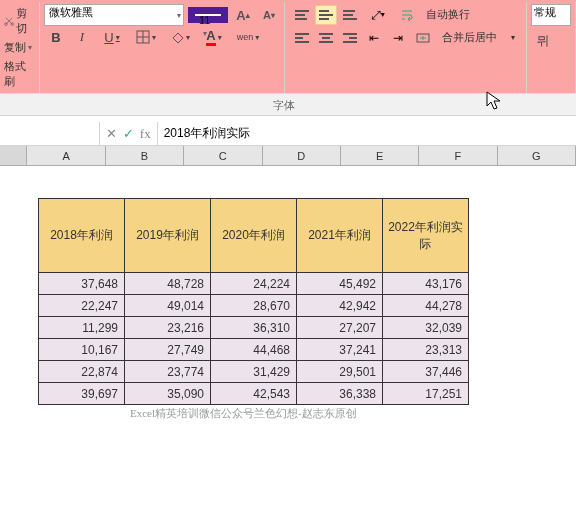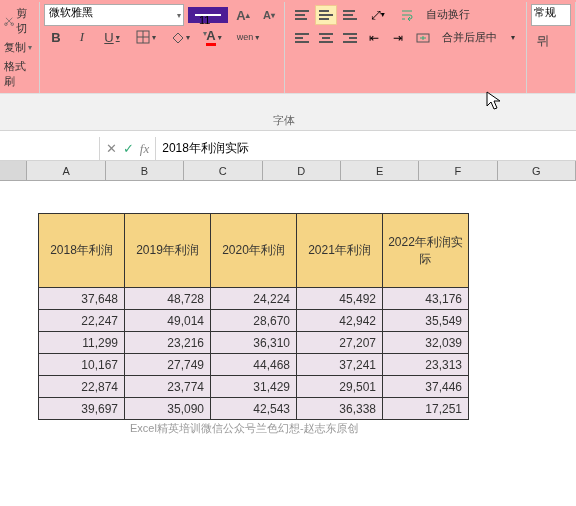--- a/index.html
+++ b/index.html
@@ -15,21 +15,21 @@
 
 .font-group { flex: 1; }
 .font-row1 { display: flex; gap: 4px; align-items: center; }
 .font-select { border: 1px solid #ababab; background: #fff; height: 22px; padding: 0 18px 0 4px; font-size: 11px; position: relative; width: 140px; }
 .size-select { border: 7px solid #4c1d95; background: #fff; height: 16px; width: 40px; padding: 0 4px; font-size: 11px; }
 .dd-arrow { position: absolute; right: 2px; top: 50%; transform: translateY(-50%); font-size: 8px; color: #666; }
 .btn-sm { width: 22px; height: 22px; border: 1px solid transparent; display: inline-flex; align-items: center; justify-content: center; cursor: pointer; font-size: 13px; color: #555; }
 .font-row2 { display: flex; gap: 2px; align-items: center; }
 .btn-toggle { width: 24px; height: 22px; display: inline-flex; align-items: center; justify-content: center; cursor: pointer; font-size: 13px; color: #444; border: 1px solid transparent; }
 .btn-toggle.wide { width: 32px; }
-.group-label { text-align: center; font-size: 11px; color: #666; padding: 4px 0 2px; margin-top: 15px; }
+.group-label { text-align: center; font-size: 11px; color: #666; padding: 4px 0 2px; }
 .group-label-row { display: flex; border-top: 1px solid #e0e0e0; background: #f1f1f1; }
 
 .align-group { padding: 2px 6px; }
 .align-row { display: flex; gap: 2px; align-items: center; margin-bottom: 2px; }
 .align-btn { width: 22px; height: 20px; display: inline-flex; align-items: center; justify-content: center; cursor: pointer; border: 1px solid transparent; }
 .align-btn.active { border-color: #f0c990; background: #fdeeb3; }
 .wrap-btn, .merge-btn { display: flex; align-items: center; gap: 12px; padding: 2px 4px; cursor: pointer; font-size: 11px; color: #333; border: 1px solid transparent; }
 
 .num-group { padding: 2px 4px; }
 .num-select { border: 1px solid #ababab; background: #fff; height: 22px; width: 40px; font-size: 11px; padding: 0 2px; }
@@ -46,21 +46,21 @@
 .col-headers { display: flex; background: #e6e6e6; border-bottom: 1px solid #ababab; height: 20px; }
 .ch { border-right: 1px solid #ababab; text-align: center; font-size: 11px; color: #333; line-height: 20px; }
 .ch-a { width: 30px; background: #d8d8d8; }
 .ch-col { width: 86px; }
 .grid { position: relative; background: #fff; }
 
 .data-table { position: absolute; left: 38px; top: 32px; border-collapse: collapse; }
 .data-table th { background: #f5d485; border: 1px solid #333; width: 86px; height: 74px; font-size: 12px; font-weight: normal; color: #333; text-align: center; vertical-align: middle; }
 .data-table td { background: #ede3ec; border: 1px solid #333; width: 86px; height: 22px; font-size: 12px; color: #333; text-align: right; padding: 0 6px; }
 
-.footer-text { position: absolute; left: 130px; top: 240px; font-size: 11px; color: #999; }
+.footer-text { position: absolute; left: 130px; top: 240px; font-size: 11px; color: #999; font-family: Liberation Serif, serif; }
 
 .cursor { position: absolute; left: 485px; top: 90px; pointer-events: none; }
 
 .align-lines { display: inline-block; }
 .align-lines span { display: block; width: 14px; height: 2px; background: #555; margin: 2px 0; }
 </style>
 </head>
 <body>
 
 <div class="ribbon">
@@ -210,21 +210,21 @@
   </div>
 </div>
 
 <div style="height:6px;background:#fff"></div>
 
 <div class="formula-bar">
   <div class="name-box"></div>
   <div class="fx-btns">
     <span>✕</span>
     <span style="color:#3a7">✓</span>
-    <span style="font-style:italic;font-family:serif">fx</span>
+    <span style="font-family:serif">fx</span>
   </div>
   <div class="fx-input">2018年利润实际</div>
 </div>
 
 <div class="sheet">
   <div class="col-headers">
     <div class="ch ch-a"></div>
     <div class="ch ch-col">A</div>
     <div class="ch ch-col">B</div>
     <div class="ch ch-col">C</div>
@@ -248,21 +248,21 @@
             <td>48,728</td>
             <td>24,224</td>
             <td>45,492</td>
             <td>43,176</td>
           </tr>
       <tr>
             <td>22,247</td>
             <td>49,014</td>
             <td>28,670</td>
             <td>42,942</td>
-            <td>35,549</td>
+            <td>44,278</td>
           </tr>
       <tr>
             <td>11,299</td>
             <td>23,216</td>
             <td>36,310</td>
             <td>27,207</td>
             <td>32,039</td>
           </tr>
       <tr>
             <td>10,167</td>

